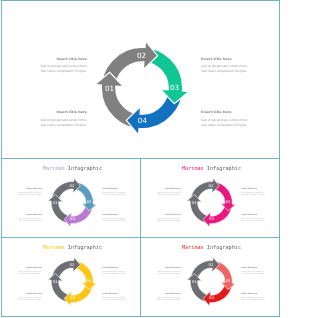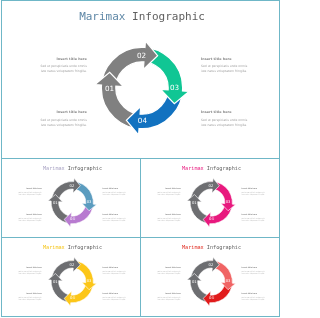--- a/index.html
+++ b/index.html
@@ -30,21 +30,20 @@
 .thumb .tb.row2{top:109px;}
 .thumb .ring{transform:translate(-50%,-50%) scale(1.035);}
 .thumb .slide-title{top:12.5px;font-size:10.3px;}
 </style>
 </head>
 <body>
 
 <div class="page">
   <div class="slide" id="slide-main">
       <div class="canvas">
-        <div class="slide-title"><span class="brand" style="color:#5e87a6">Marimax</span> <span class="rest">Infographic</span></div>
         <div class="ring"><svg width="95.82" height="95.82" viewBox="-9 -9 118 118">
             <defs>
               <clipPath id="clip0">
                 <path d="M50.00 50.00L112.37 343.44A300.00 300.00 0 0 1 -186.40 234.70Z"></path>
               </clipPath>
             </defs>
             <g stroke="#ffffff" stroke-width="1.5" stroke-linejoin="miter">
               <path d="M81.89 45.06L99.41 42.35A50.00 50.00 0 0 1 46.34 99.87L45.75 107.85L30.77 89.83L48.31 72.97L47.64 82.18A32.27 32.27 0 0 0 81.89 45.06Z" fill="#1272c0"></path>
               <path d="M45.06 18.11L42.35 0.59A50.00 50.00 0 0 1 99.87 53.66L107.85 54.25L89.83 69.23L72.97 51.69L82.18 52.36A32.27 32.27 0 0 0 45.06 18.11Z" fill="#10c694"></path>
               <path d="M18.11 54.94L0.59 57.65A50.00 50.00 0 0 1 53.66 0.13L54.25 -7.85L69.23 10.17L51.69 27.03L52.36 17.82A32.27 32.27 0 0 0 18.11 54.94Z" fill="#808080"></path>

